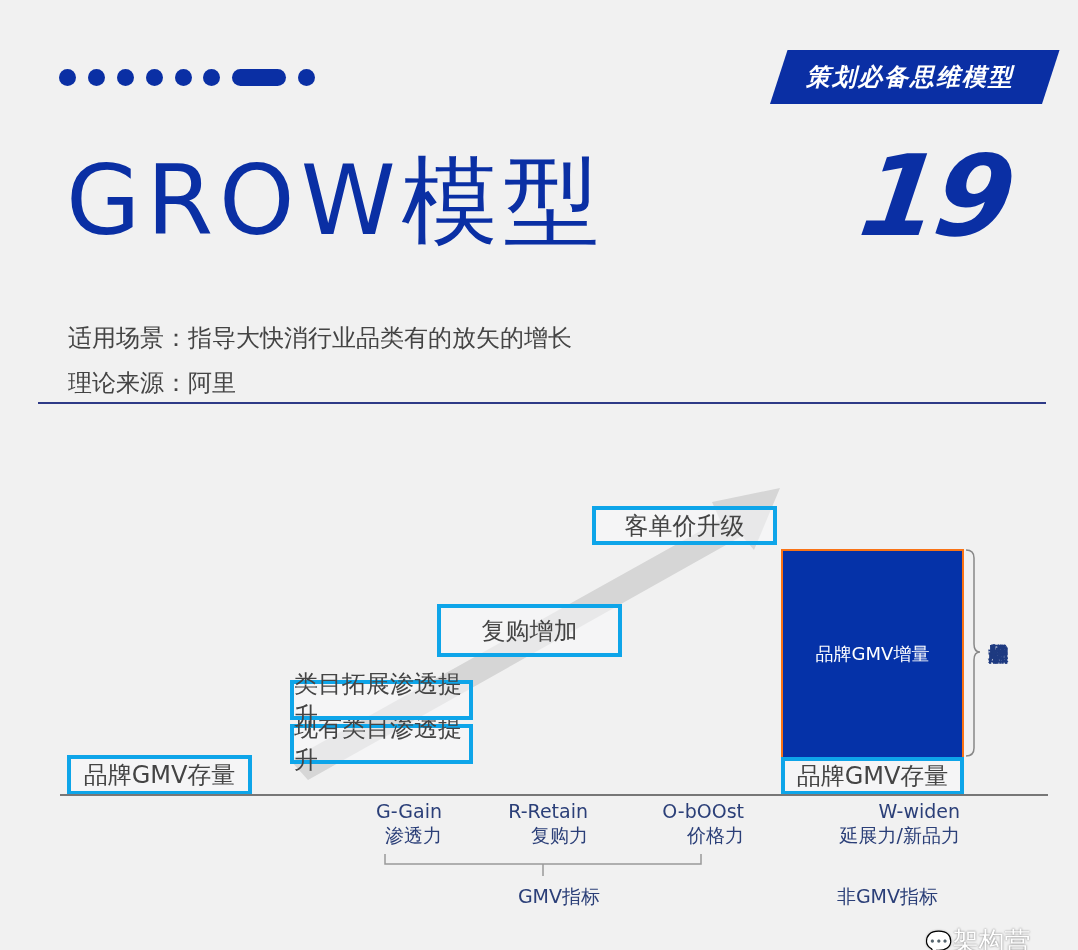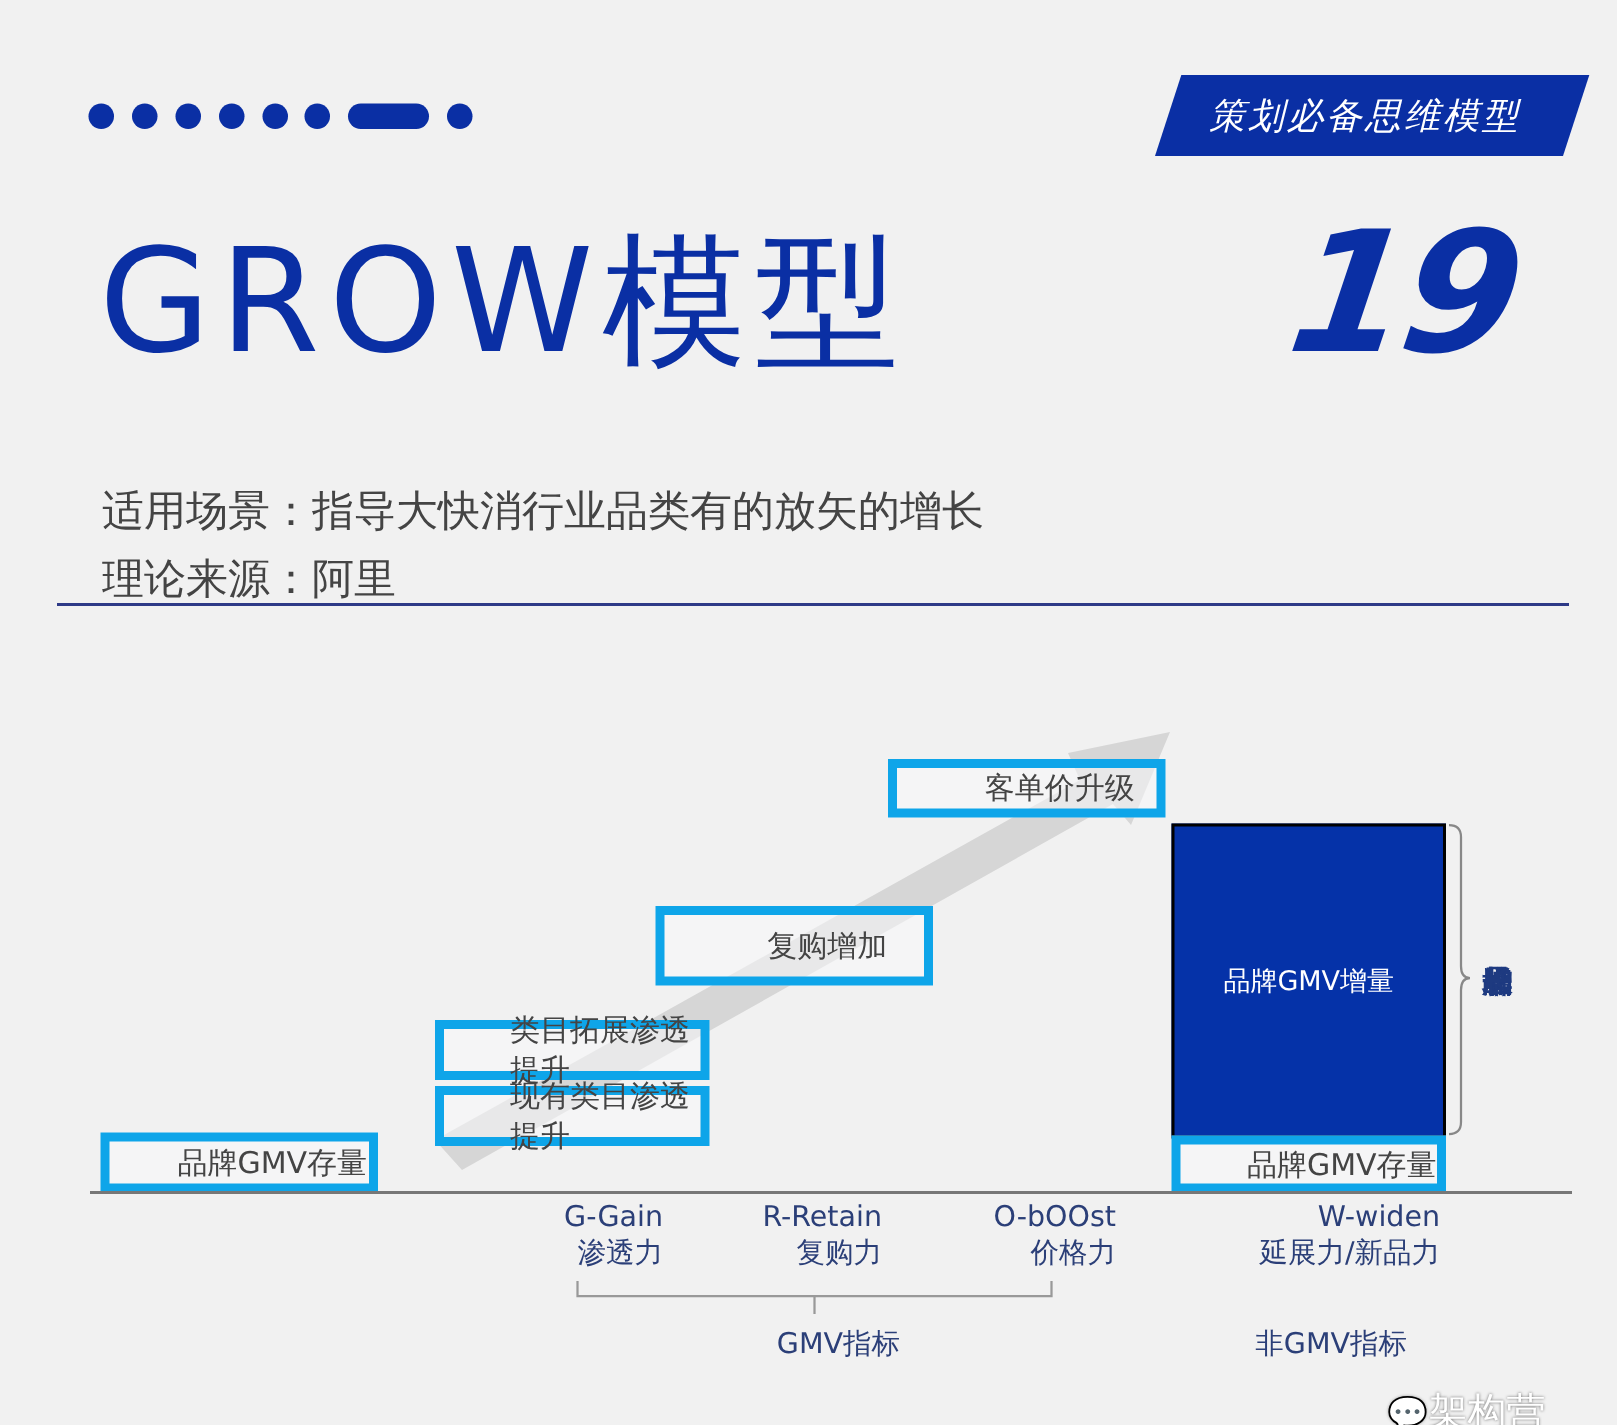--- a/index.html
+++ b/index.html
@@ -9,39 +9,39 @@
   }
   .abs { position:absolute; }
   .dot { position:absolute; top:69px; width:17px; height:17px; border-radius:50%; background:#0a2fa4; }
   .pill { position:absolute; top:69px; left:232px; width:54px; height:17px; border-radius:9px; background:#0a2fa4; }
   .banner {
     position:absolute; left:770px; top:50px; width:272px; height:54px; background:#0a2fa4;
     transform:skewX(-18deg); transform-origin:left bottom;
   }
   .banner-text {
     position:absolute; left:790px; top:50px; width:240px; height:54px; line-height:54px; text-align:center;
-    color:#fff; font-size:24px; font-weight:normal; font-style:italic; letter-spacing:2px;
+    color:#fff; font-size:24px; font-weight:bold; font-style:italic; letter-spacing:2px;
   }
   .big-num {
     position:absolute; left:862px; top:140px; font-size:112px; line-height:112px; font-weight:bold;
     font-style:italic; color:#0a2fa4; letter-spacing:-4px; transform:skewX(-8deg);
   }
   .title {
     position:absolute; left:66px; top:146px; font-size:96px; line-height:110px; color:#0a2fa4;
     letter-spacing:6px; font-weight:normal;
   }
-  .info { position:absolute; left:68px; font-size:28px; color:#444; }
+  .info { position:absolute; left:68px; font-size:24px; color:#444; }
   .hr { position:absolute; left:38px; top:402px; width:1008px; height:2px; background:#2e3a87; }
   .box {
-    position:absolute; border:6px solid #0ea5e9; background:rgba(248,248,250,0.55); box-sizing:border-box;
-    color:#444; font-size:20px; display:flex; align-items:center; justify-content:center;padding-left:44px;
+    position:absolute; border:4px solid #0ea5e9; background:rgba(248,248,250,0.55); box-sizing:border-box;
+    color:#444; font-size:24px; display:flex; align-items:center; justify-content:center;
   }
   .bluebox {
     position:absolute; left:781px; top:549px; width:183px; height:210px; background:#0532a8;
-    border:2px solid #000000; box-sizing:border-box; color:#fff; font-size:18px;
+    border:2px solid #f97316; box-sizing:border-box; color:#fff; font-size:18px;
     display:flex; align-items:center; justify-content:center;
   }
   .axis { position:absolute; left:60px; top:794px; width:988px; height:2px; background:#777; }
   .lbl { position:absolute; text-align:right; color:#2b3f78; font-size:19px; line-height:24px; }
   .vert { position:absolute; left:986px; top:608px; width:24px; color:#1e3a80; font-size:20px; font-weight:bold; line-height:26px; text-align:center; }
   .wm { position:absolute; color:#fff; font-size:22px; text-shadow:0 0 2px #999;margin-top:36px; }
 </style>
 </head>
 <body>
 

